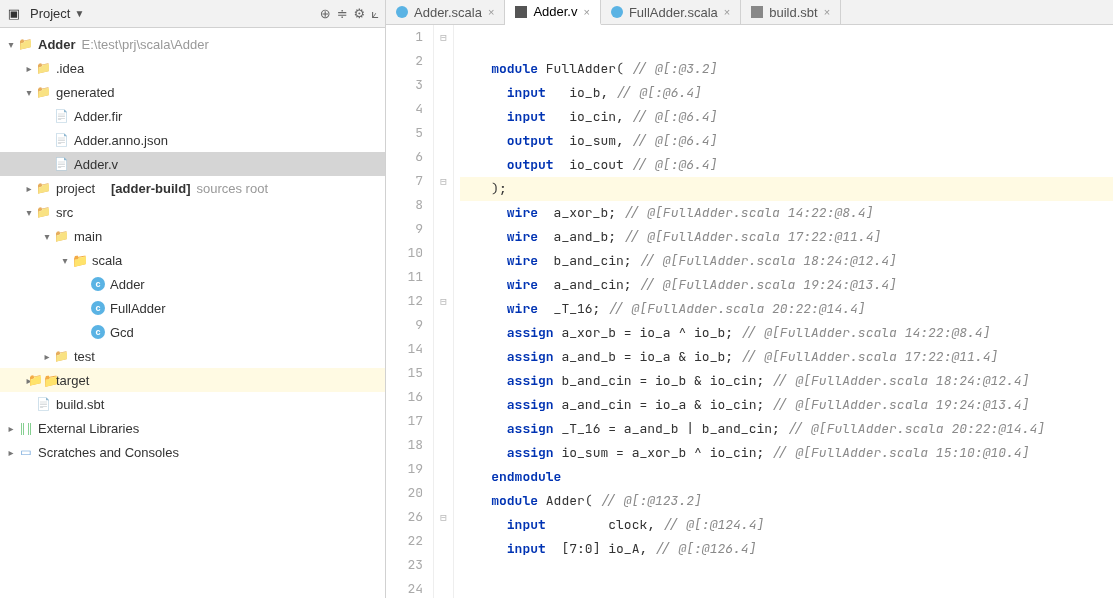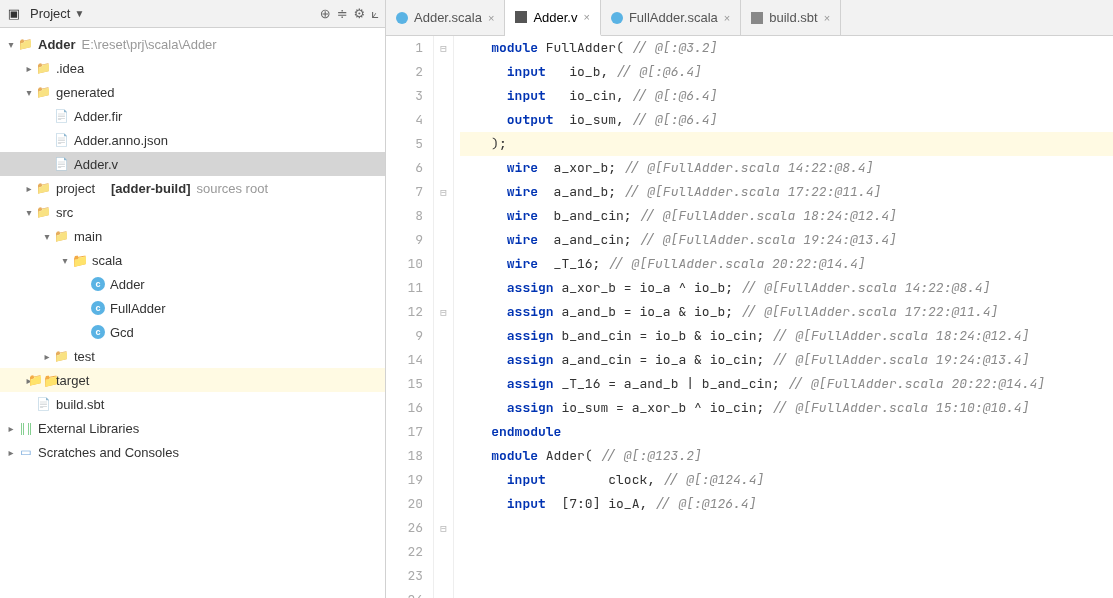--- a/index.html
+++ b/index.html
@@ -70,21 +70,21 @@
   .hint { color:#999; margin-left:6px; }
   .bold { font-weight:600; }
 
   .editor {
     flex:1;
     display:flex;
     flex-direction:column;
     height:100%;
   }
   .tabs {
-    height:36px;
+    height:25px;
     border-bottom:1px solid #d1d1d1;
     display:flex;
     align-items:stretch;
     background:#f2f2f2;
   }
   .tab {
     display:flex;
     align-items:center;
     padding:0 10px;
     gap:6px;
@@ -127,20 +127,21 @@
     width:20px;
     border-right:1px solid #eee;
     color:#bbb;
     text-align:center;
     user-select:none;
   }
   .fold-col div { height:24px; font-size:11px;}
   .code-col {
     flex:1;
     padding-left:6px;
+    margin-top:32px;
   }
   .code-col .line { height:24px; white-space:pre; }
   .code-col .line.hl { background:#fffae3; }
   .kw { color:#0033b3; font-weight:bold; }
   .cm { color:#8a8a8a; font-style:italic;}
   .id { color:#333; }
   .folder-orange { color:#e09038;}
   .lib-ico::before{content:"║║";font-size:10px;color:#5bbf6a;}
   .scratch-ico::before{content:"▭";font-size:12px;color:#6aa0d8;}
 </style>
@@ -161,21 +162,21 @@
       <span>⟀</span>
     </div>
   </div>
 
   <div class="tree">
 
     <div class="tree-row">
       <span class="chevron">▾</span>
       <span class="ico folder-ico"></span>
       <span class="bold">Adder</span>
-      <span class="hint">E:\reset\prj\scala\Adder</span>
+      <span class="hint">E:\test\prj\scala\Adder</span>
     </div>
 
     <div class="tree-row">
       <span class="indent"></span>
         <span class="chevron">▸</span>
       <span class="ico folder-ico"></span>
       <span>.idea</span>
     </div>
 
     <div class="tree-row">
@@ -375,20 +376,21 @@
         <div>⊟</div>
         <div></div>
         <div></div>
         <div></div>
       </div>
     <div class="code-col" id="codecol">
         <div class="line">    <span class="kw">module</span><span class="id"> FullAdder( </span><span class="cm">// @[:@3.2]</span></div>
         <div class="line">      <span class="kw">input</span><span class="id">   io_b, </span><span class="cm">// @[:@6.4]</span></div>
         <div class="line">      <span class="kw">input</span><span class="id">   io_cin, </span><span class="cm">// @[:@6.4]</span></div>
         <div class="line">      <span class="kw">output</span><span class="id">  io_sum, </span><span class="cm">// @[:@6.4]</span></div>
+        <div class="line">      <span class="kw">output</span><span class="id">  io_cout </span><span class="cm">// @[:@6.4]</span></div>
         <div class="line hl">    <span class="id">);</span></div>
         <div class="line">      <span class="kw">wire</span><span class="id">  a_xor_b; </span><span class="cm">// @[FullAdder.scala 14:22:@8.4]</span></div>
         <div class="line">      <span class="kw">wire</span><span class="id">  a_and_b; </span><span class="cm">// @[FullAdder.scala 17:22:@11.4]</span></div>
         <div class="line">      <span class="kw">wire</span><span class="id">  b_and_cin; </span><span class="cm">// @[FullAdder.scala 18:24:@12.4]</span></div>
         <div class="line">      <span class="kw">wire</span><span class="id">  a_and_cin; </span><span class="cm">// @[FullAdder.scala 19:24:@13.4]</span></div>
         <div class="line">      <span class="kw">wire</span><span class="id">  _T_16; </span><span class="cm">// @[FullAdder.scala 20:22:@14.4]</span></div>
         <div class="line">      <span class="kw">assign</span><span class="id"> a_xor_b = io_a ^ io_b; </span><span class="cm">// @[FullAdder.scala 14:22:@8.4]</span></div>
         <div class="line">      <span class="kw">assign</span><span class="id"> a_and_b = io_a &amp; io_b; </span><span class="cm">// @[FullAdder.scala 17:22:@11.4]</span></div>
         <div class="line">      <span class="kw">assign</span><span class="id"> b_and_cin = io_b &amp; io_cin; </span><span class="cm">// @[FullAdder.scala 18:24:@12.4]</span></div>
         <div class="line">      <span class="kw">assign</span><span class="id"> a_and_cin = io_a &amp; io_cin; </span><span class="cm">// @[FullAdder.scala 19:24:@13.4]</span></div>

